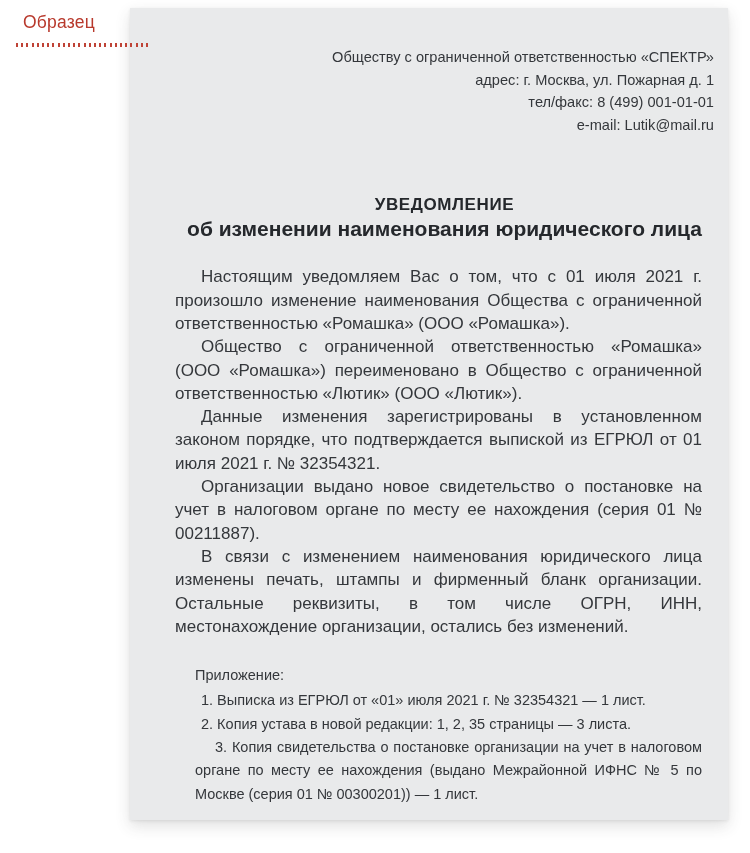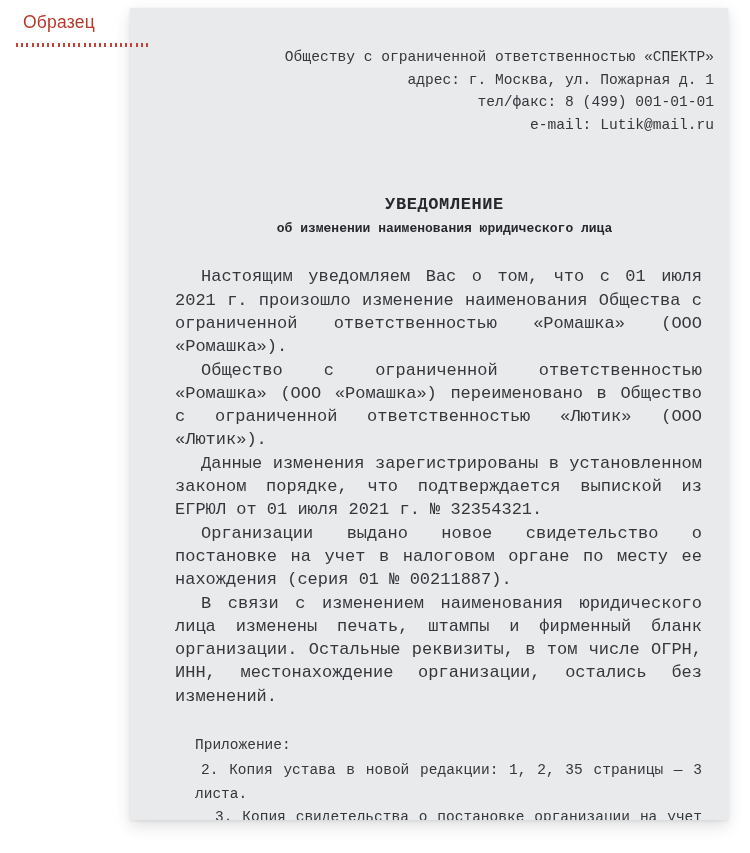--- a/index.html
+++ b/index.html
@@ -60,21 +60,20 @@
     top: 8px;
     width: 598px;
     height: 812px;
     background: #e9eaeb;
     box-shadow: 0 6px 14px rgba(60, 60, 60, 0.16),
                 0 1px 3px rgba(60, 60, 60, 0.10);
     box-sizing: border-box;
     padding: 0;
     color: #35383c;
     overflow: hidden;
-    font-family: Liberation Mono, monospace;
   }
 
   .doc-inner {
     position: absolute;
     left: 45px;
     top: 0;
     right: 14px;
   }
 
   
@@ -95,21 +94,21 @@
     text-align: center;
   }
   .doc-title {
     font-size: 17px;
     font-weight: bold;
     letter-spacing: 0.6px;
     line-height: 24px;
     color: #25282c;
   }
   .doc-subtitle {
-    font-size: 13px;
+    font-size: 21px;
     font-weight: bold;
     line-height: 24px;
     color: #25282c;
   }
 
   
   .doc-body {
     margin-top: 24px;
     font-size: 17px;
     line-height: 23.3px;
@@ -171,18 +170,19 @@
     <div class="doc-body">
       <p>Настоящим уведомляем Вас о том, что с 01 июля 2021 г. произошло изменение наименования Общества с ограниченной ответственностью «Ромашка» (ООО «Ромашка»).</p>
       <p>Общество с ограниченной ответственностью «Ромашка» (ООО «Ромашка») переименовано в Общество с ограниченной ответственностью «Лютик» (ООО «Лютик»).</p>
       <p>Данные изменения зарегистрированы в установленном законом порядке, что подтверждается выпиской из ЕГРЮЛ от 01 июля 2021 г. № 32354321.</p>
       <p>Организации выдано новое свидетельство о постановке на учет в налоговом органе по месту ее нахождения (серия 01 № 00211887).</p>
       <p>В связи с изменением наименования юридического лица изменены печать, штампы и фирменный бланк организации. Остальные реквизиты, в том числе ОГРН, ИНН, местонахождение организации, остались без изменений.</p>
     </div>
 
     <div class="attachments">
       <p class="attachments-caption">Приложение:</p>
+      <p class="attachment-item">1. Выписка из ЕГРЮЛ от «01» июля 2021 г. № 32354321 — 1 лист.</p>
       <p class="attachment-item">2. Копия устава в новой редакции: 1, 2, 35 страницы — 3 листа.</p>
       <p class="attachment-item multi">3. Копия свидетельства о постановке организации на учет в налоговом органе по месту ее нахождения (выдано Межрайонной ИФНС № 5 по Москве (серия 01 № 00300201)) — 1 лист.</p>
     </div>
 
   </div>
 </div>
 
 </body></html>

